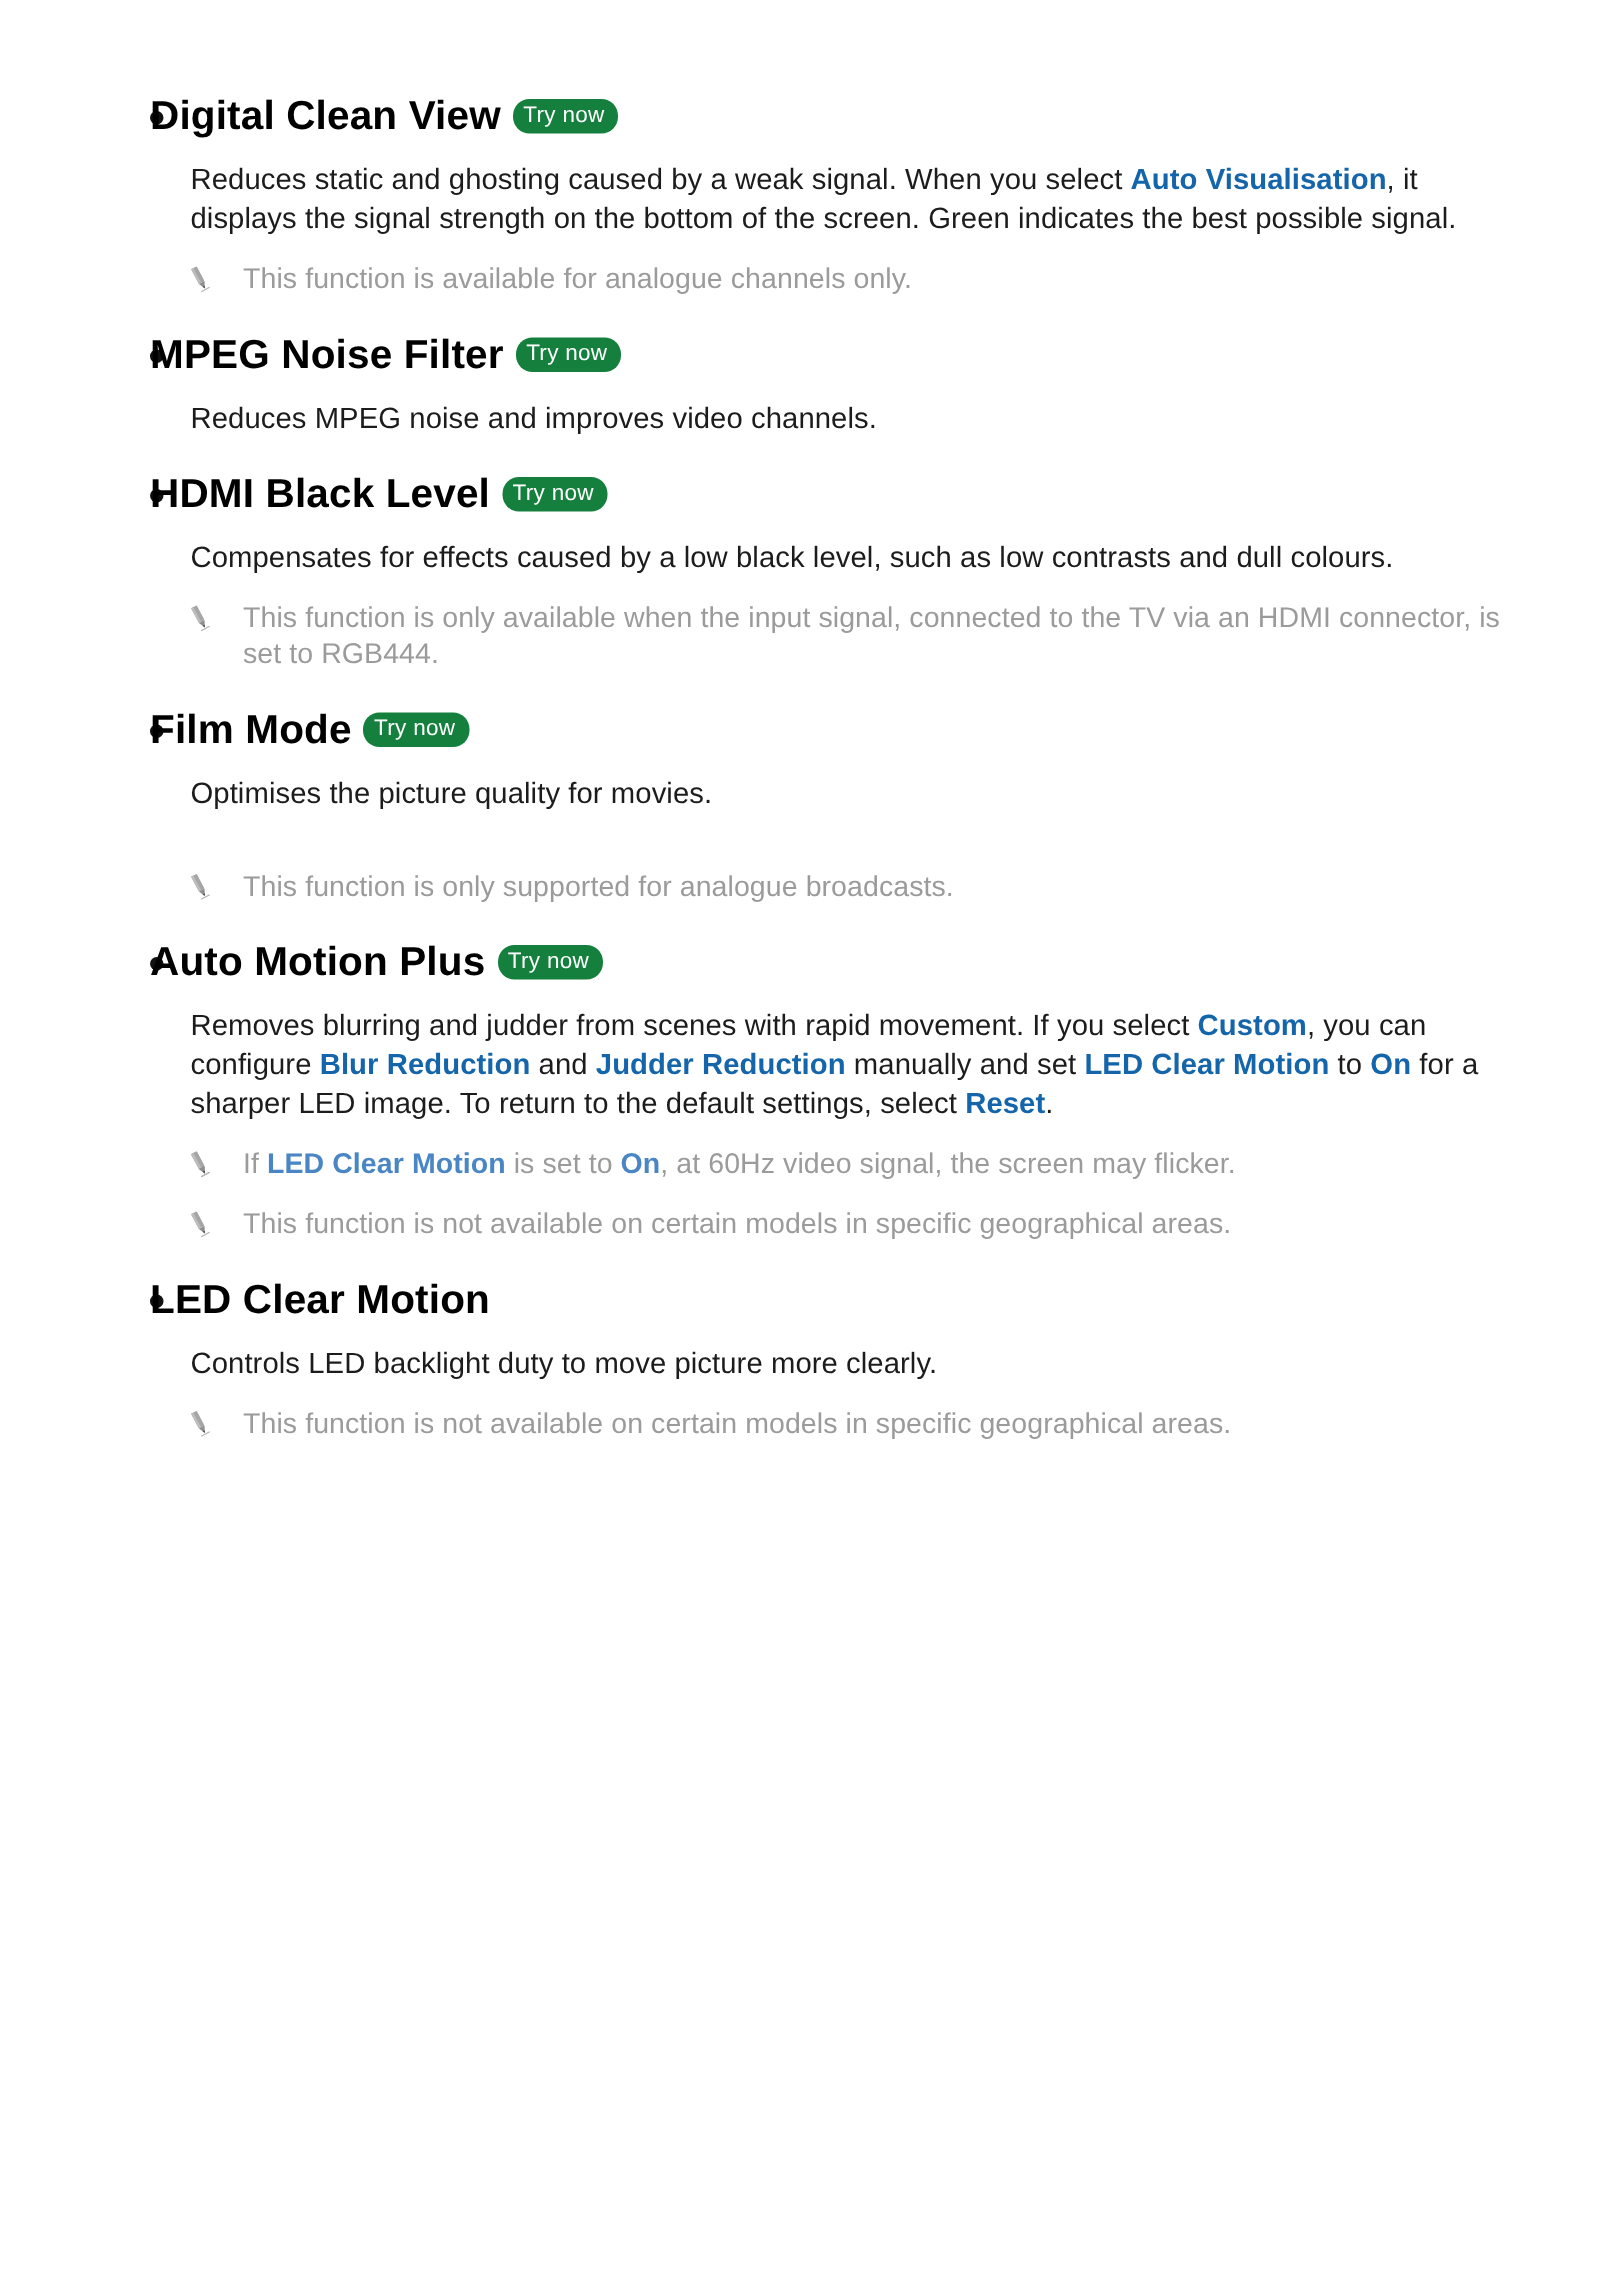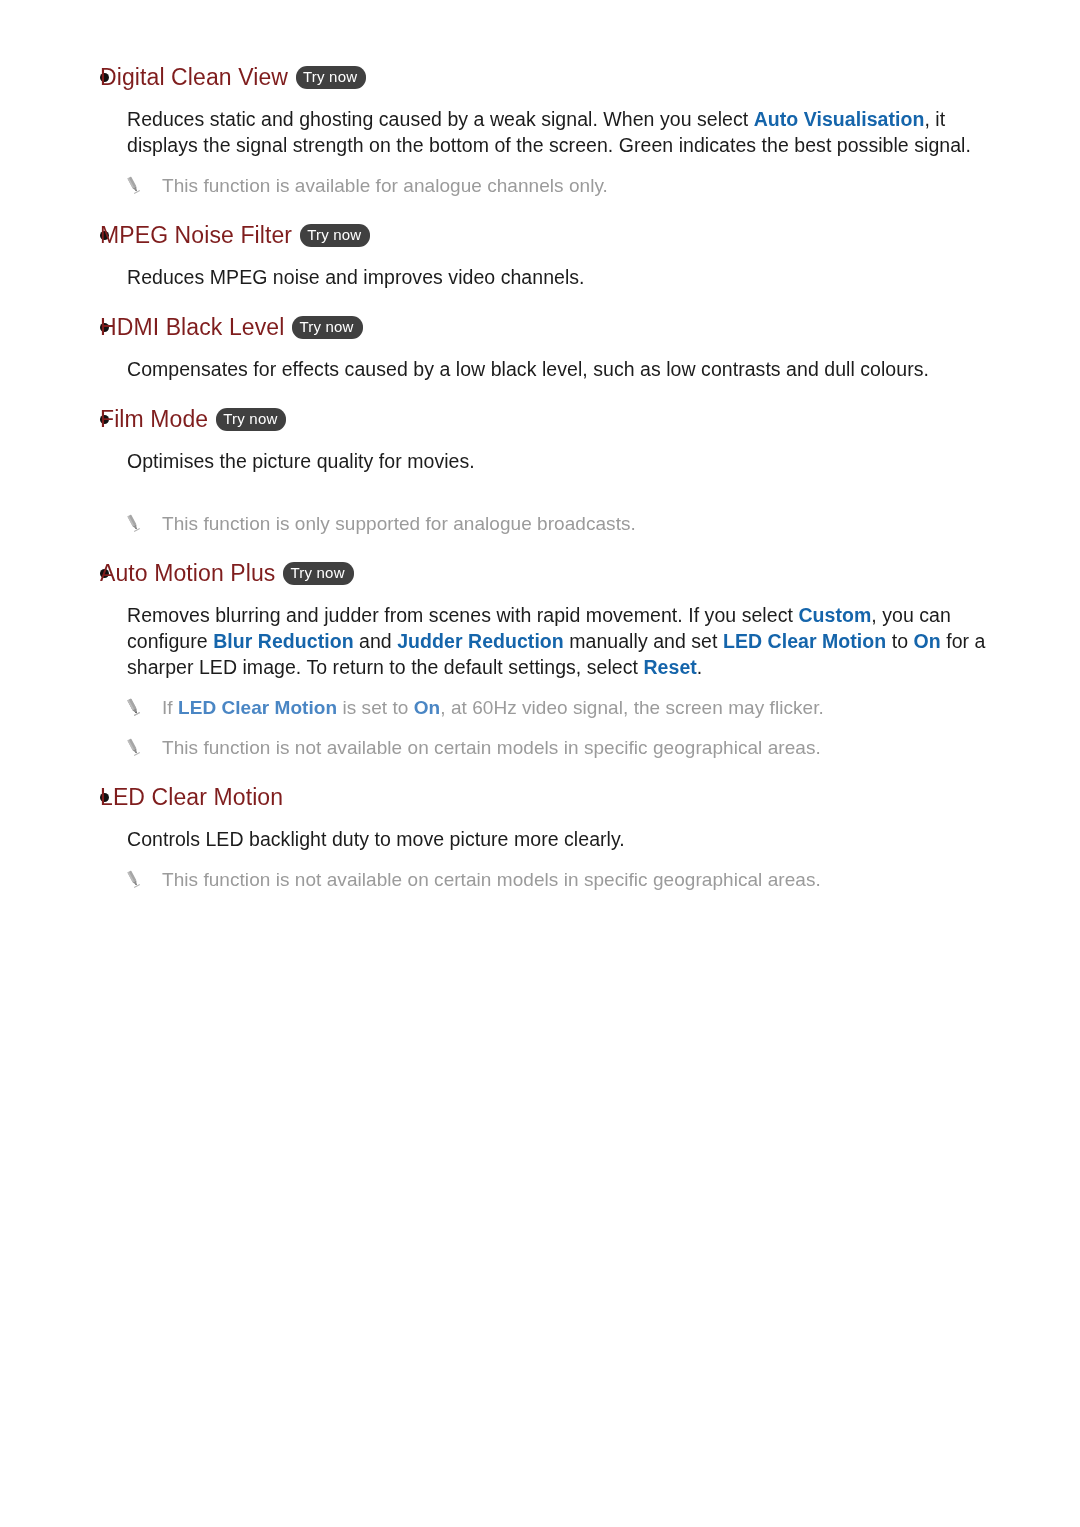--- a/index.html
+++ b/index.html
@@ -44,30 +44,30 @@
     border-radius: 50%;
     background: #111111;
     margin-top: 1px;
   }
   .heading-inner {
     position: relative;
     display: flex;
     align-items: center;
   }
   .heading-title {
-    color: #7f1d1d;
-    font-size: 23px;
-    font-weight: normal;
+    color: #000000;
+    font-size: 27px;
+    font-weight: bold;
     letter-spacing: 0.1px;
     white-space: nowrap;
   }
   .badge {
     display: inline-block;
     margin-left: 8px;
-    background: #404040;
+    background: #15803d;
     color: #ffffff;
     font-size: 15px;
     font-weight: normal;
     line-height: 20px;
     padding: 1px 9px 2px 7px;
     border-radius: 11px;
     white-space: nowrap;
     letter-spacing: 0.2px;
   }
 
@@ -153,20 +153,29 @@
       <div class="gap-sec"></div>
       <div class="section">
         <div class="heading">
           <span class="bullet"></span>
           <span class="heading-inner">
             <span class="heading-title">HDMI Black Level</span>
             <span class="badge">Try now</span>
           </span>
         </div>
         <p class="body-text">Compensates for effects caused by a low black level, such as low contrasts and dull colours.</p>
+        <div class="note"><span class="pencil-icon"><svg viewBox="0 0 20 20" width="20" height="20" xmlns="http://www.w3.org/2000/svg">
+              <g transform="rotate(-28 10 10)">
+                <rect x="8.1" y="1.6" width="4.2" height="11.2" rx="0.6" fill="#a6a6a6"></rect>
+                <rect x="8.1" y="1.6" width="1.7" height="11.2" fill="#bdbdbd"></rect>
+                <path d="M8.1 12.8 L12.3 12.8 L10.2 17.2 Z" fill="#8e8e8e"></path>
+                <path d="M9.4 15.6 L11.0 15.6 L10.2 17.2 Z" fill="#4a4a4a"></path>
+                <rect x="7.0" y="17.6" width="6.4" height="0.9" fill="#b5b5b5"></rect>
+              </g>
+            </svg></span><span>This function is only available when the input signal, connected to the TV via an HDMI connector, is set to RGB444.</span></div>
       </div>
       <div class="gap-sec"></div>
       <div class="section">
         <div class="heading">
           <span class="bullet"></span>
           <span class="heading-inner">
             <span class="heading-title">Film Mode</span>
             <span class="badge">Try now</span>
           </span>
         </div>

